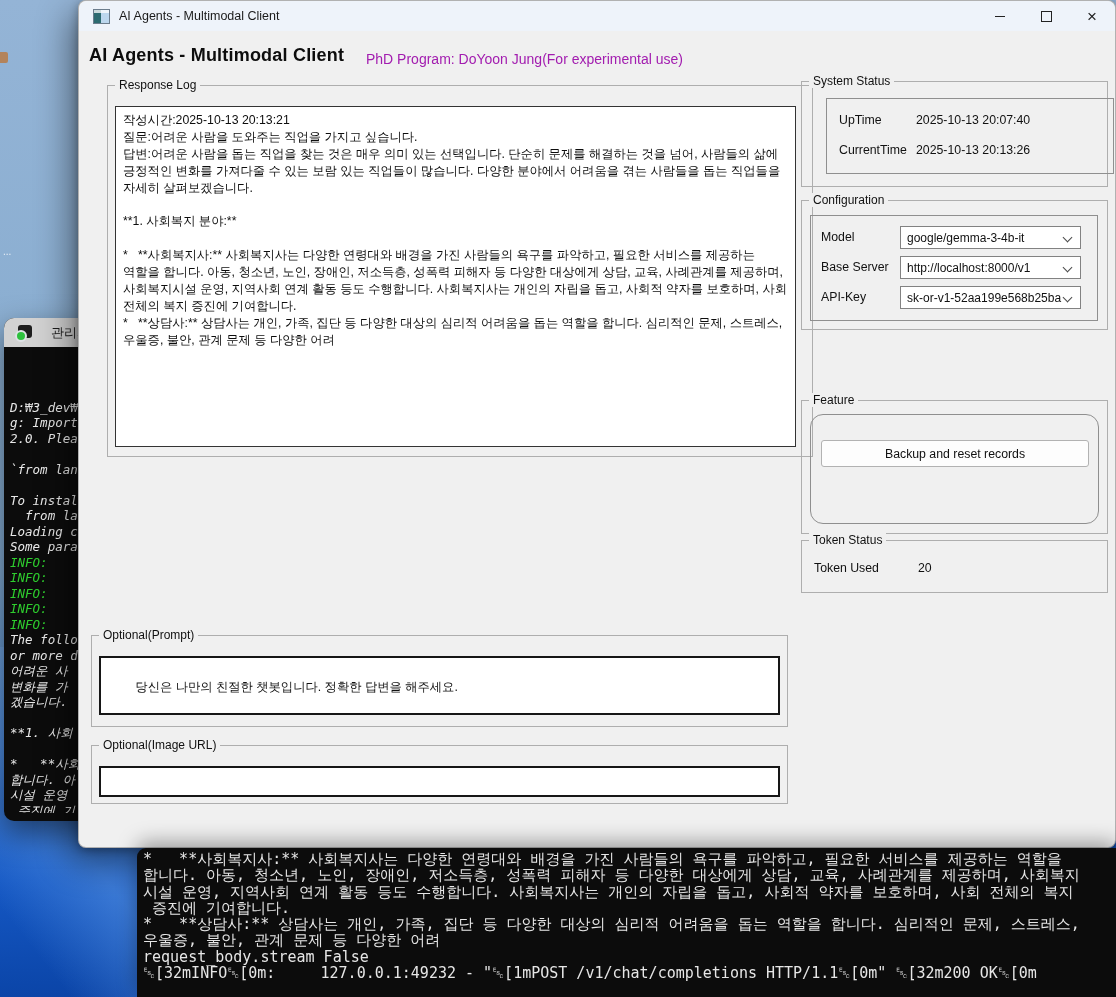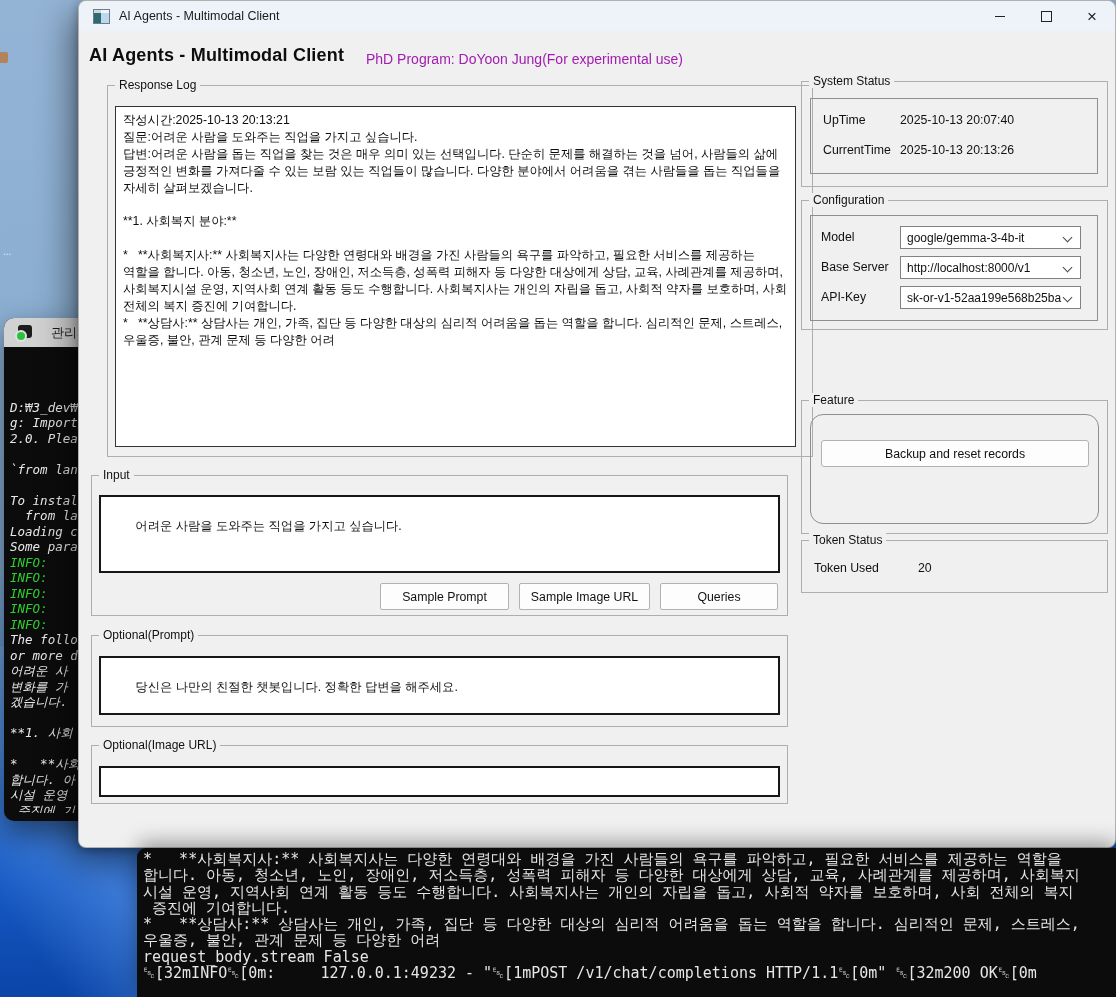--- a/index.html
+++ b/index.html
@@ -122,53 +122,38 @@
 
 *   **사회복지사:** 사회복지사는 다양한 연령대와 배경을 가진 사람들의 욕구를 파악하고, 필요한 서비스를 제공하는
 역할을 합니다. 아동, 청소년, 노인, 장애인, 저소득층, 성폭력 피해자 등 다양한 대상에게 상담, 교육, 사례관계를 제공하며,
 사회복지시설 운영, 지역사회 연계 활동 등도 수행합니다. 사회복지사는 개인의 자립을 돕고, 사회적 약자를 보호하며, 사회
 전체의 복지 증진에 기여합니다.
 *   **상담사:** 상담사는 개인, 가족, 집단 등 다양한 대상의 심리적 어려움을 돕는 역할을 합니다. 심리적인 문제, 스트레스,
 우울증, 불안, 관계 문제 등 다양한 어려</pre>
       </div>
     </div>
 
-    <div class="groupbox" style="left:12px;top:474px;width:697px;height:141px;">
-      <span class="gb-label">Input</span>
-      <div class="textarea field-text" style="left:7px;top:19px;width:681px;height:78px;border:2px solid #161616;">
-        <span>어려운 사람을 도와주는 직업을 가지고 싶습니다.</span>
-      </div>
-      <div class="btn" style="left:288px;top:107px;width:129px;height:27px;">
-          <span>Sample Prompt</span>
-        </div>
-      <div class="btn" style="left:427px;top:107px;width:131px;height:27px;">
-          <span>Sample Image URL</span>
-        </div>
-      <div class="btn" style="left:568px;top:107px;width:118px;height:27px;">
-          <span>Queries</span>
-        </div>
-    </div>
 
     <div class="groupbox" style="left:12px;top:634px;width:697px;height:92px;">
       <span class="gb-label">Optional(Prompt)</span>
       <div class="textarea field-text" style="left:7px;top:20px;width:681px;height:59px;border:2px solid #161616;">
         <span>당신은 나만의 친절한 챗봇입니다. 정확한 답변을 해주세요.</span>
       </div>
     </div>
 
     <div class="groupbox" style="left:12px;top:744px;width:697px;height:59px;">
       <span class="gb-label">Optional(Image URL)</span>
       <div class="textarea field-text" style="left:7px;top:20px;width:681px;height:31px;border:2px solid #161616;">
         <span></span>
       </div>
     </div>
 
     <div class="groupbox" style="left:722px;top:80px;width:307px;height:106px;">
       <span class="gb-label">System Status</span>
-      <div class="innerbox" style="left:8px;top:16px;width:288px;height:76px;">
+      <div class="innerbox" style="left:24px;top:16px;width:288px;height:76px;">
         <span class="kv-label" style="left:12px;top:14px;">UpTime</span>
         <span class="kv-value" style="left:89px;top:14px;">2025-10-13 20:07:40</span>
         <span class="kv-label" style="left:12px;top:44px;">CurrentTime</span>
         <span class="kv-value" style="left:89px;top:44px;">2025-10-13 20:13:26</span>
       </div>
     </div>
 
     <div class="groupbox" style="left:722px;top:199px;width:307px;height:130px;">
       <span class="gb-label">Configuration</span>
       <div class="innerbox" style="left:8px;top:14px;width:288px;height:106px;">

